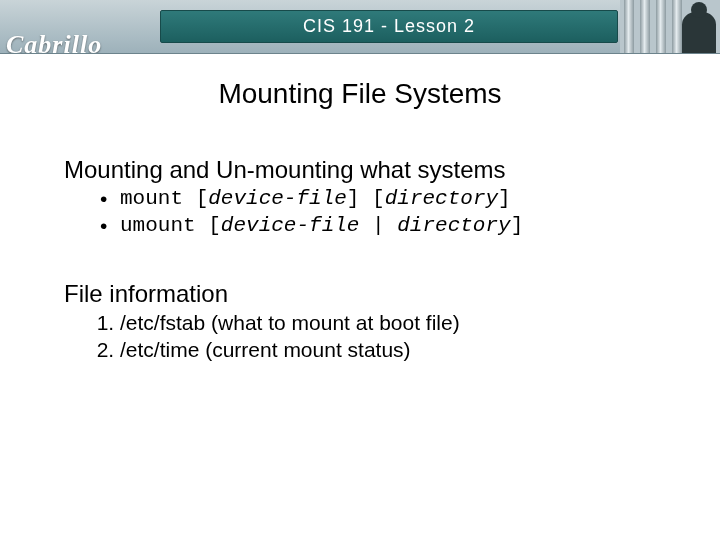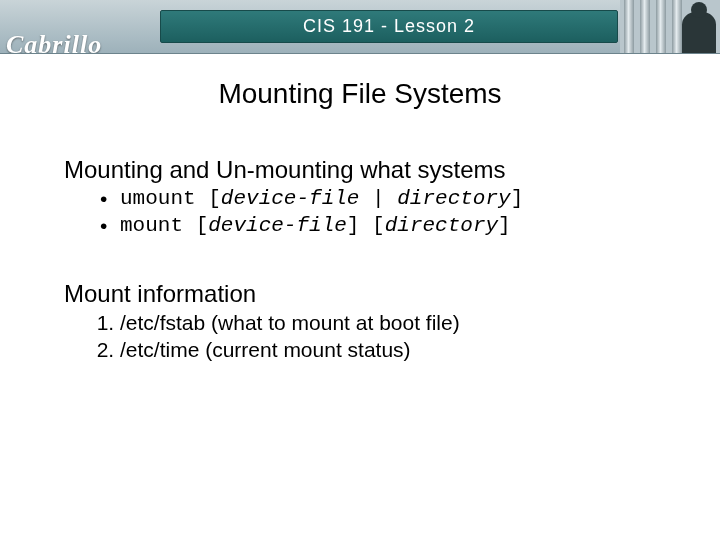--- a/index.html
+++ b/index.html
@@ -109,27 +109,27 @@
       <div class="fig"></div>
     </div>
   </div>
 
   <div class="content">
     <div class="slide-title">Mounting File Systems</div>
 
     <div class="section-head">Mounting and Un-mounting what systems</div>
     <ul class="cmds">
       <li>
-        <span class="up">umount </span><span class="up">[</span><span>device-file | directory</span><span class="up">]</span>
+        <span class="up">mount </span><span class="up">[</span><span>device-file</span><span class="up">] </span><span class="up">[</span><span>directory</span><span class="up">]</span>
       </li>
       <li>
-        <span class="up">mount </span><span class="up">[</span><span>device-file</span><span class="up">] </span><span class="up">[</span><span>directory</span><span class="up">]</span>
+        <span class="up">umount </span><span class="up">[</span><span>device-file | directory</span><span class="up">]</span>
       </li>
     </ul>
 
-    <div class="section-head">Mount information</div>
+    <div class="section-head">File information</div>
     <ol class="info">
       <li>/etc/fstab (what to mount at boot file)</li>
       <li>/etc/time (current mount status)</li>
     </ol>
   </div>
 
 </div>
 
 </body></html>

